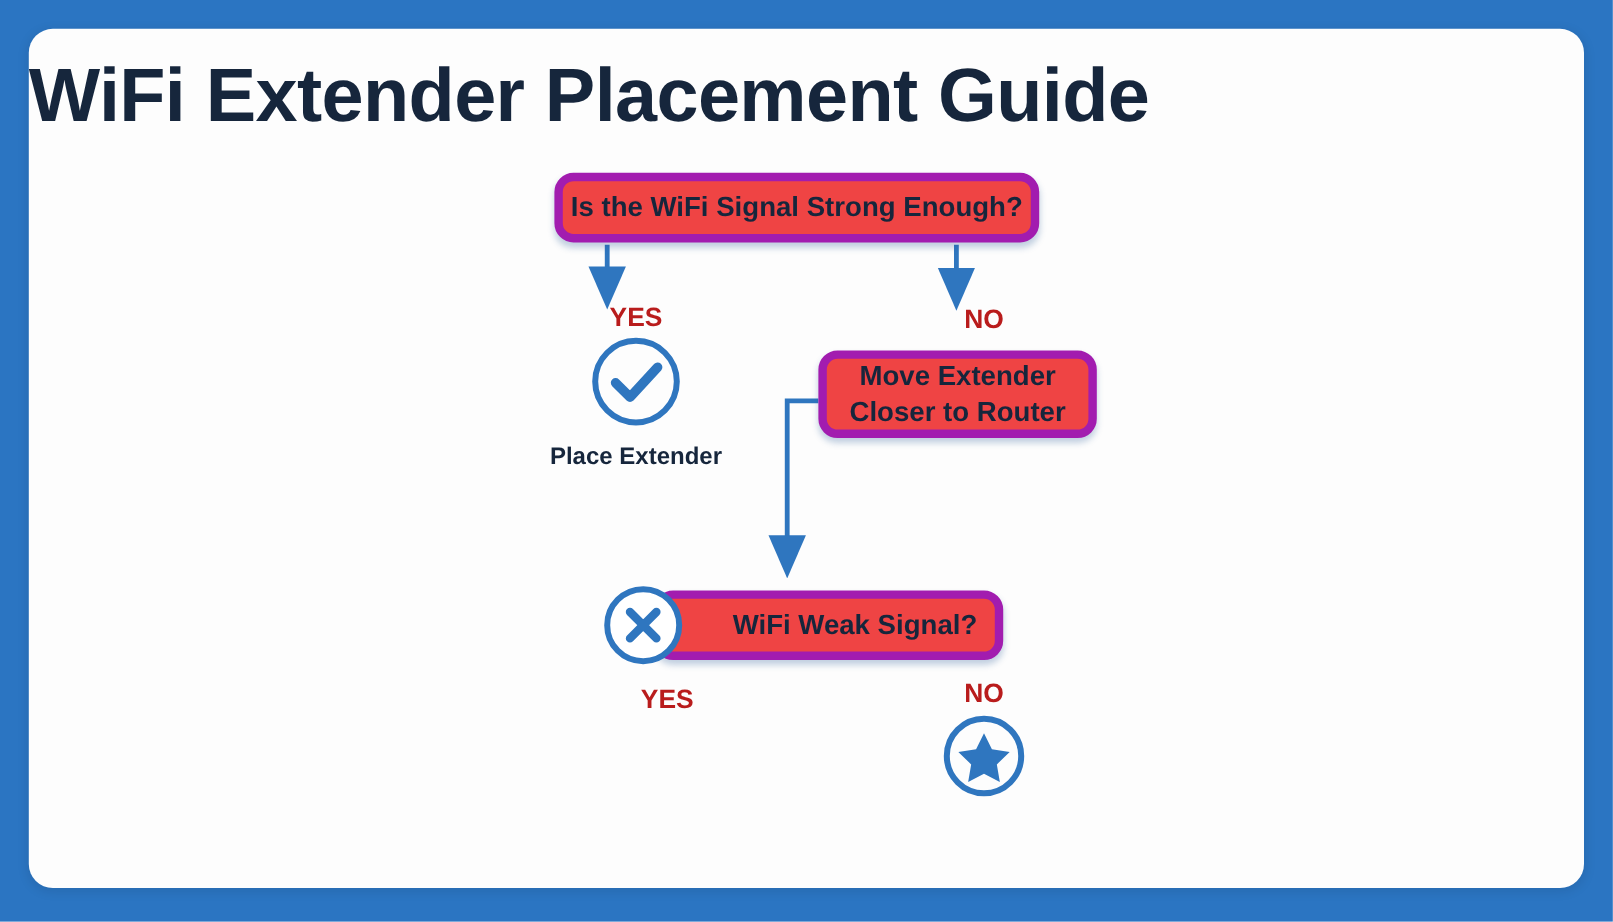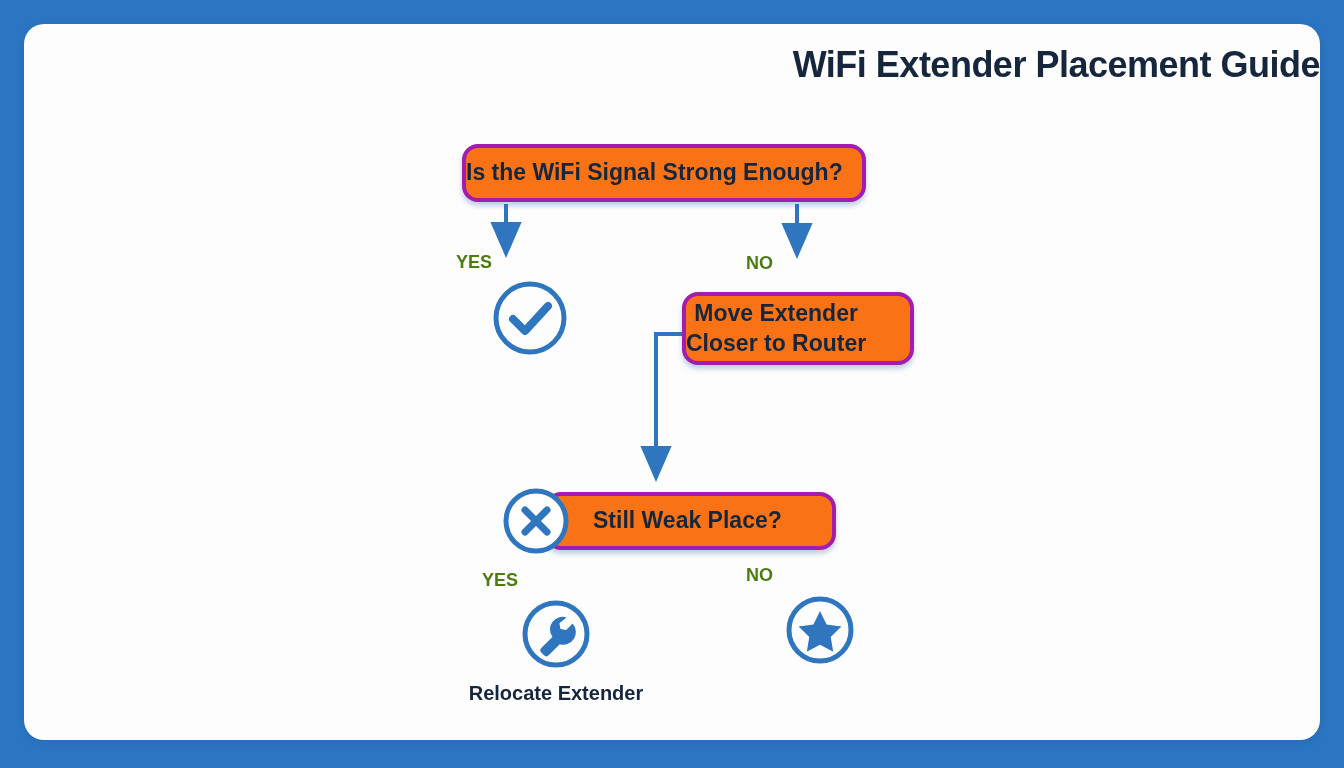--- a/index.html
+++ b/index.html
@@ -28,47 +28,47 @@
     background: #fdfdfd;
     border-radius: 20px;
     box-shadow: 0 2px 10px rgba(0,0,0,0.10);
     overflow: hidden;
   }
   #page-title {
     position: absolute;
     left: 0;
     top: 20px;
     width: 1296px;
-    text-align: right;
-    font-size: 36px;
+    text-align: left;
+    font-size: 63px;
     font-weight: bold;
     color: #16263c;
     letter-spacing: -0.5px;
     white-space: nowrap;
   }
 
   
   #flow {
     position: absolute;
     left: 0;
     top: 0;
     width: 1296px;
     height: 716px;
   }
 
   
   .node-box {
     position: absolute;
-    background: #f97316;
-    border: 4px solid #a21caf;
+    background: #ef4444;
+    border: 7px solid #a21caf;
     border-radius: 16px;
     box-sizing: border-box;
     display: flex;
     align-items: center;
-    justify-content: flex-start;
+    justify-content: center;
     box-shadow: 0 4px 5px rgba(40,90,150,0.28);
   }
   .node-box .node-text {
     font-size: 23px;
     font-weight: bold;
     color: #16263c;
     text-align: center;
     line-height: 1.28;
     white-space: pre-line;
   }
@@ -93,23 +93,24 @@
     width: 291px;
     height: 58px;
   }
   #node-decision-2 .node-text {
     padding-left: 44px;
   }
 
   
   .branch-label {
     position: absolute;
-    font-size: 18px;
-    font-weight: bold;
-    color: #4d7c0f;
+    font-size: 22px;
+    font-weight: bold;
+    color: #b91c1c;
+    text-align: center;
     white-space: nowrap;
   }
   #label-yes-1 { left: 432px; top: 228px; width: 148px; }
   #label-no-1  { left: 722px; top: 229px; width: 148px; }
   #label-yes-2 { left: 458px; top: 546px; width: 148px; }
   #label-no-2  { left: 722px; top: 541px; width: 148px; }
 
   
   .outcome {
     position: absolute;
@@ -173,49 +174,41 @@
     <div class="branch-label" id="label-yes-1">YES</div>
     <div class="branch-label" id="label-no-1">NO</div>
 
     <div class="outcome" id="outcome-place">
       <span class="icon-circle">
         <svg width="76" height="76" viewBox="0 0 76 76">
           <circle cx="38" cy="38" r="34" fill="none" stroke="#2f76bf" stroke-width="5"></circle>
           <path d="M21 39 L33 51 L56 26" fill="none" stroke="#2f76bf" stroke-width="8" stroke-linecap="round" stroke-linejoin="round"></path>
         </svg>
       </span>
+      <div class="outcome-caption">Place Extender</div>
     </div>
 
     <div class="node-box" id="node-action-move">
       <span class="node-text">Move Extender
 Closer to Router</span>
     </div>
 
     <div class="node-box" id="node-decision-2">
-      <span class="node-text">Still Weak Place?</span>
+      <span class="node-text">WiFi Weak Signal?</span>
     </div>
     <span id="badge-x-circle">
       <svg width="70" height="70" viewBox="0 0 70 70">
         <circle cx="35" cy="35" r="30" fill="#ffffff" stroke="#2f76bf" stroke-width="5"></circle>
         <path d="M24 24 L46 46 M46 24 L24 46" fill="none" stroke="#2f76bf" stroke-width="7" stroke-linecap="round"></path>
       </svg>
     </span>
 
     <div class="branch-label" id="label-yes-2">YES</div>
     <div class="branch-label" id="label-no-2">NO</div>
 
-    <div class="outcome" id="outcome-relocate">
-      <span class="icon-circle">
-        <svg width="70" height="70" viewBox="0 0 70 70">
-          <circle cx="35" cy="35" r="31" fill="none" stroke="#2f76bf" stroke-width="5"></circle>
-          <path d="M45.5 18.5 a12.6 12.6 0 0 0 -14.1 19.4 L20.5 48.7 a3.6 3.6 0 0 0 0 5.1 l2.3 2.3 a3.6 3.6 0 0 0 5.1 0 L38.8 45.2 A12.6 12.6 0 0 0 51.6 24.6 l-6.4 6.4 -5.7 -1.1 -1.1 -5.7 z" fill="#2f76bf"></path>
-        </svg>
-      </span>
-      <div class="outcome-caption">Relocate Extender</div>
-    </div>
 
     <div class="outcome" id="outcome-achieved">
       <span class="icon-circle">
         <svg width="70" height="70" viewBox="0 0 70 70">
           <circle cx="35" cy="35" r="31" fill="none" stroke="#2f76bf" stroke-width="5"></circle>
           <path d="M35 16 L41.6 29.4 L56.4 31.6 L45.7 42 L48.2 56.7 L35 49.8 L21.8 56.7 L24.3 42 L13.6 31.6 L28.4 29.4 z" fill="#2f76bf"></path>
         </svg>
       </span>
     </div>
 

